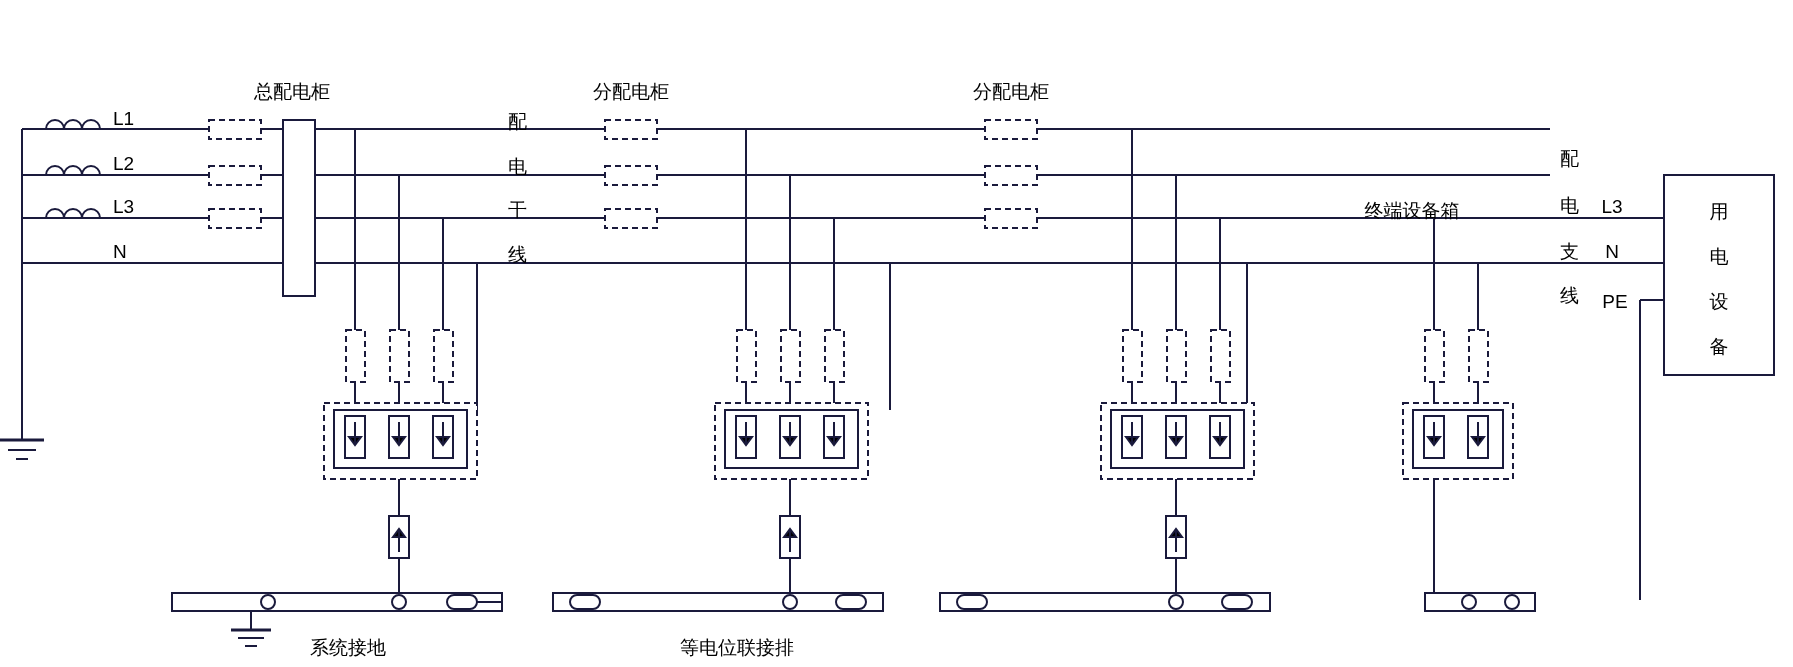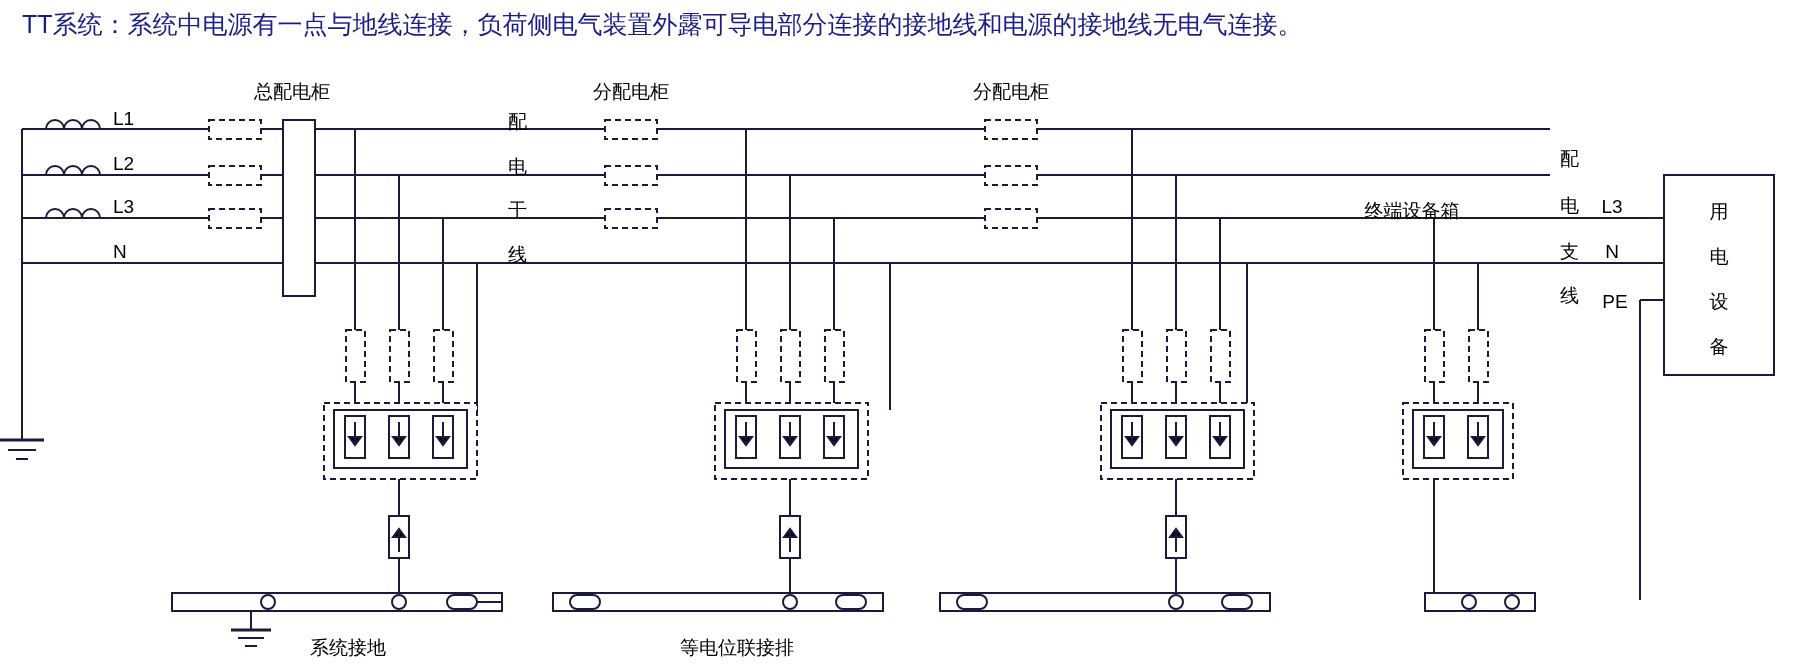--- a/index.html
+++ b/index.html
@@ -34,21 +34,20 @@
   .lbl {
     font-family: "Liberation Sans", sans-serif;
     fill: #000000;
   }
 </style>
 </head>
 <body>
 
 <div id="page">
 
-  <div id="title">TT系统：系统中电源有一点与地线连接，负荷侧电气装置外露可导电部分连接的接地线和电源的接地线无电气连接。</div>
 
   <svg id="diagram" width="1793" height="667" viewBox="0 0 1793 667">
     <g stroke="#1a1a3c" fill="none" stroke-width="2">
 
       <g>
         <line x1="22" y1="129" x2="1550" y2="129"></line>
         <line x1="22" y1="175" x2="1550" y2="175"></line>
         <line x1="22" y1="218" x2="1640" y2="218"></line>
         <line x1="22" y1="263" x2="1640" y2="263"></line>
       </g>

